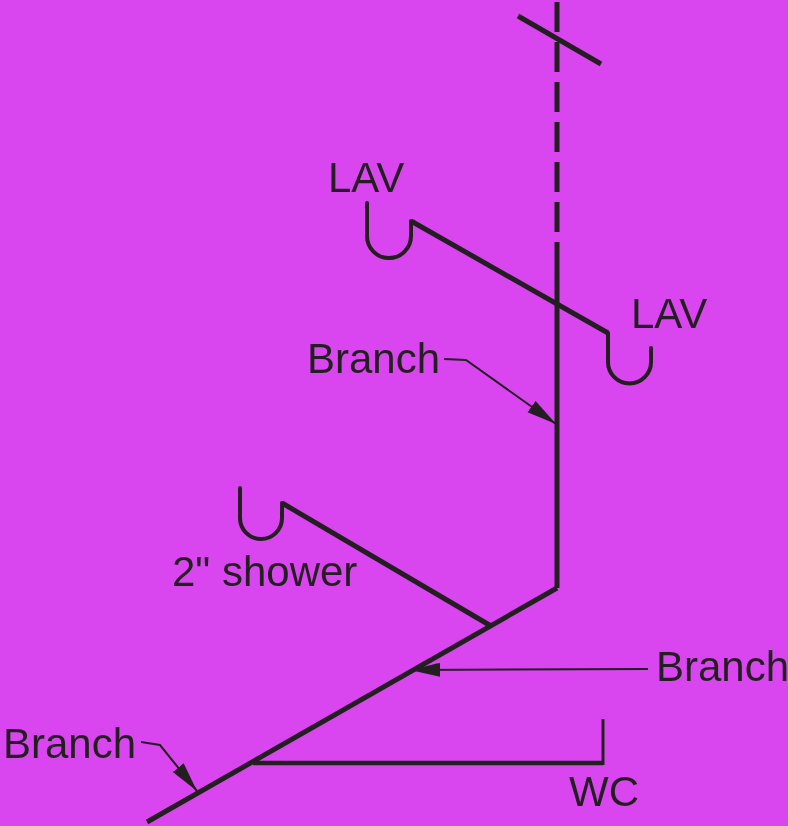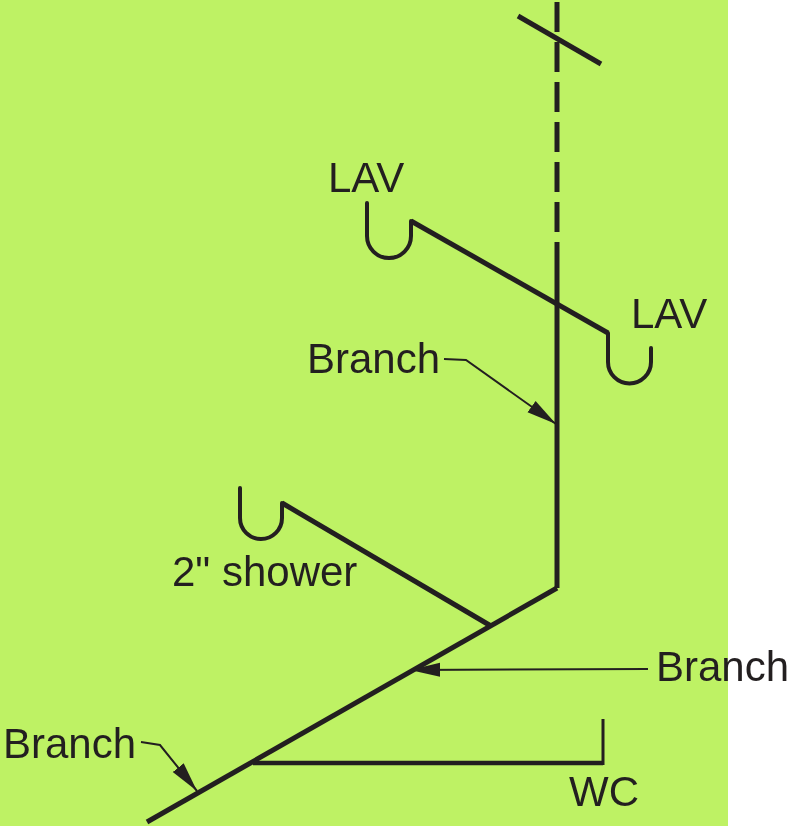--- a/index.html
+++ b/index.html
@@ -2,23 +2,23 @@
 <html><head>
 <meta charset="utf-8">
 <style>
   html, body {
     margin: 0;
     padding: 0;
     background: #ffffff;
   }
   .stage {
     position: relative;
-    width: 728px;
+    width: 788px;
     height: 826px;
-    background: #bef264;
+    background: #d946ef;
     font-family: "Liberation Sans", sans-serif;
   }
   svg { display: block; }
   .pipe {
     fill: none;
     stroke: #231f20;
     stroke-width: 5;
     stroke-linejoin: miter;
   }
   .trap {

